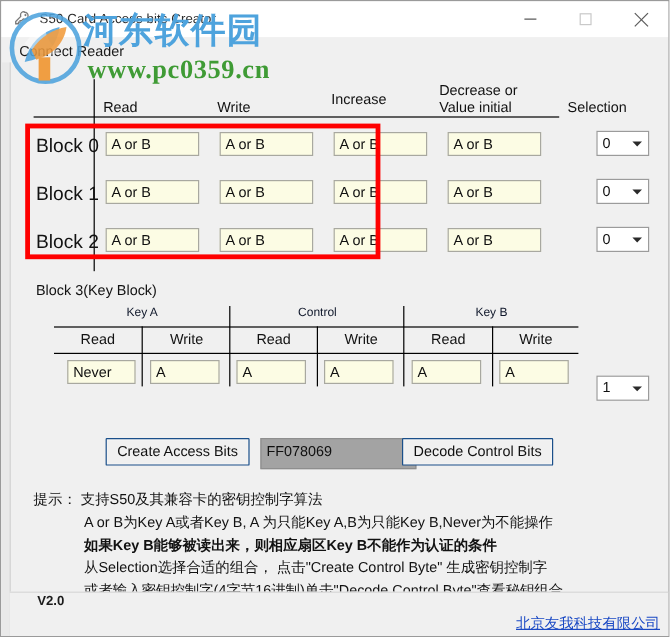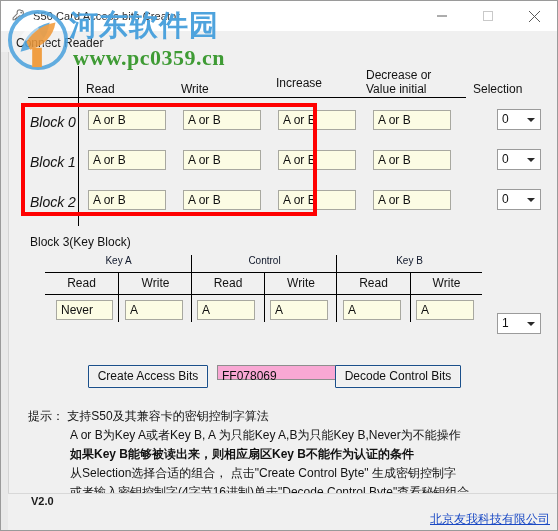--- a/index.html
+++ b/index.html
@@ -121,24 +121,23 @@
     position: absolute;
     left: 77px;
     top: 14px;
     width: 1px;
     height: 160px;
     background: #000000;
   }
 
   .block-label {
     position: absolute;
-    font-size: 14px;
+    font-size: 16px;
     color: #121212;
     white-space: nowrap;
-    font-style: italic;
   }
 
   .tfield {
     position: absolute;
     box-sizing: border-box;
     background: #fcfce4;
     border: 1px solid #a8a8a0;
     font-family: "Liberation Sans", sans-serif;
     font-size: 12px;
     color: #101010;
@@ -232,22 +231,22 @@
     font-family: "Liberation Sans", sans-serif;
     font-size: 12px;
     color: #101010;
     text-align: center;
     line-height: 21px;
     box-shadow: inset 0 0 0 1px #f4f4f4;
   }
   .hexfield {
     position: absolute;
     box-sizing: border-box;
-    height: 15px;
-    background: #f9a8d4;
+    height: 26px;
+    background: #a3a3a3;
     border: 1px solid #8e8e8e;
     font-family: "Liberation Sans", sans-serif;
     font-size: 12px;
     color: #101010;
     padding: 1px 4px;
     line-height: 18px;
   }
 
   
   .help {

